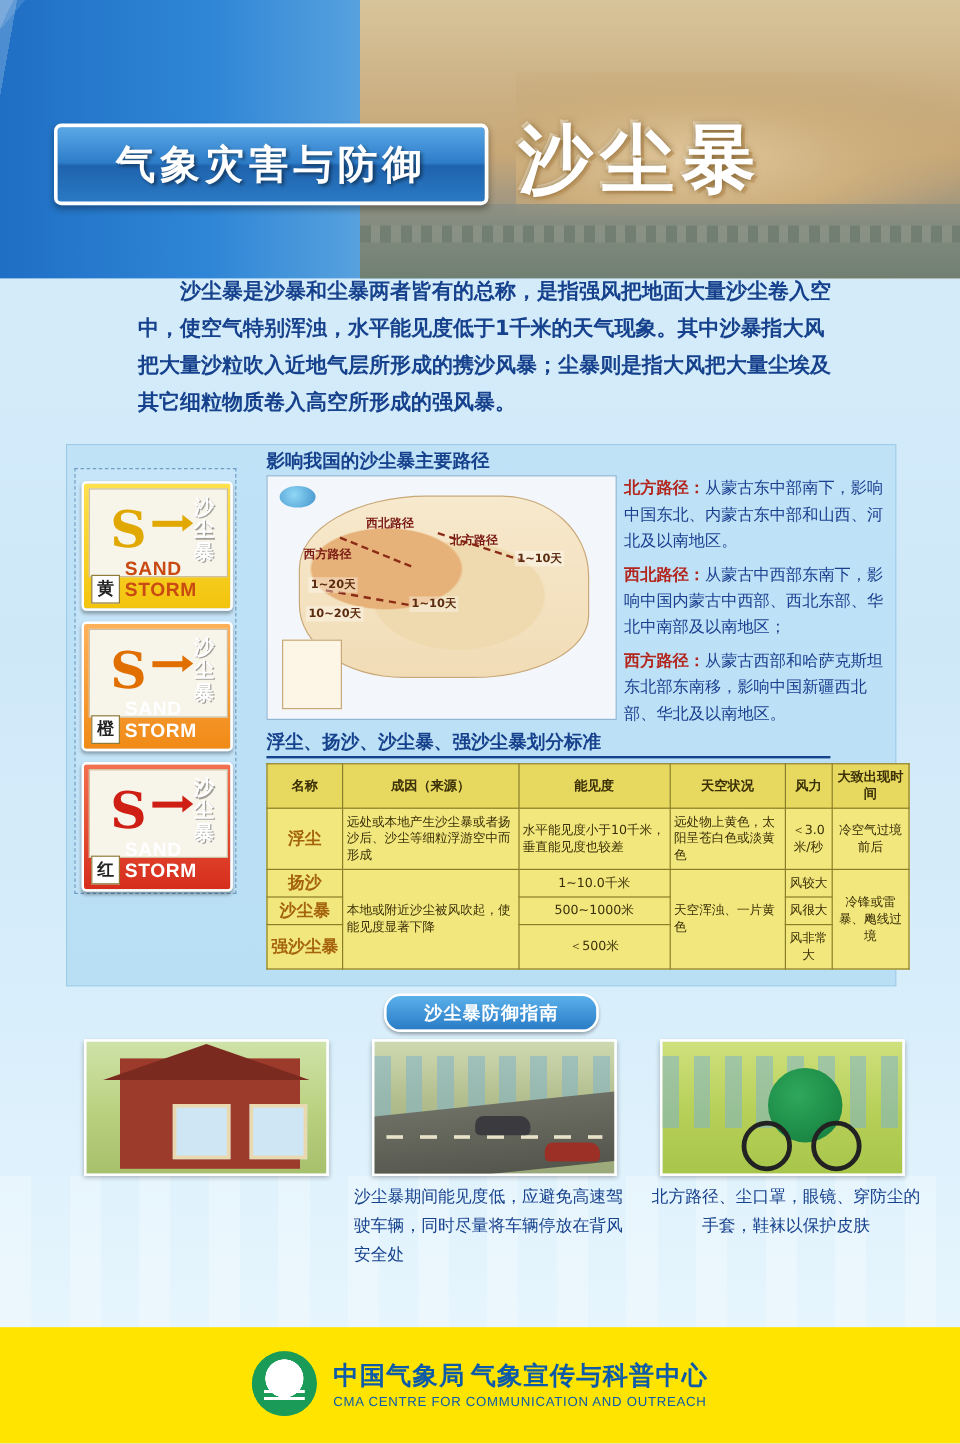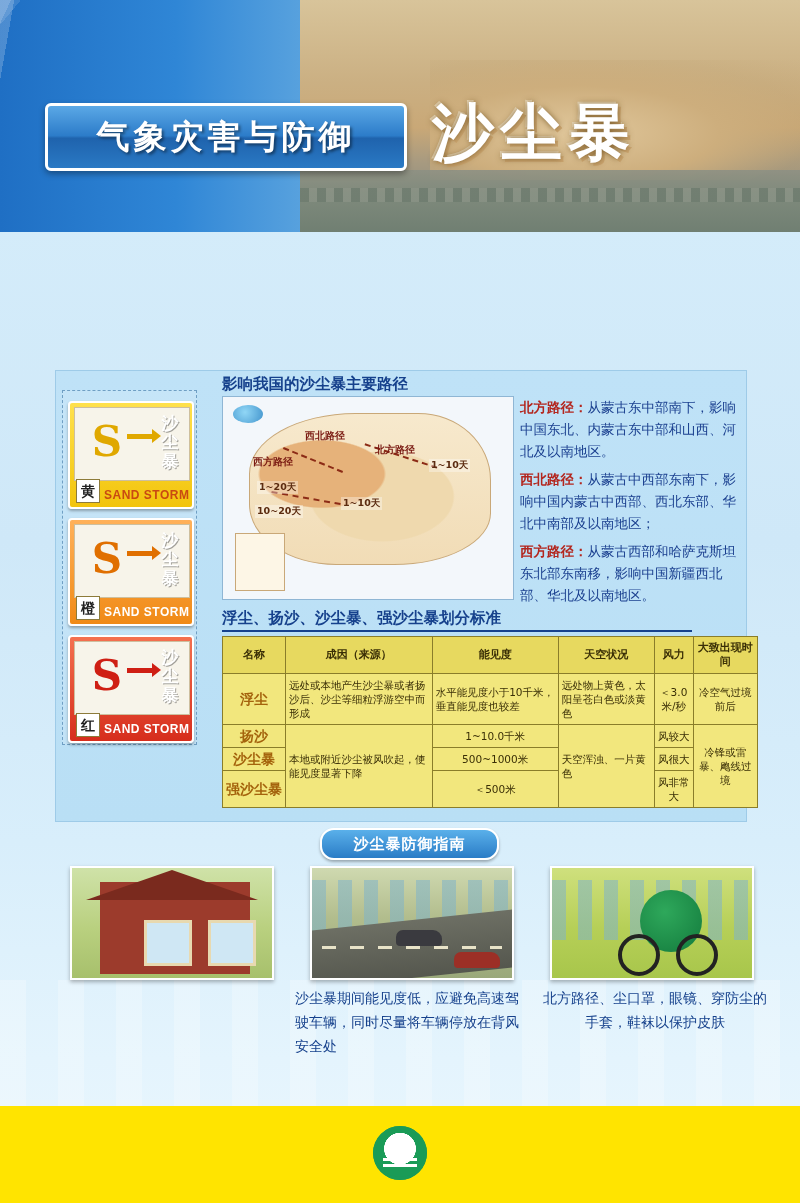--- a/index.html
+++ b/index.html
@@ -126,21 +126,21 @@
     text-shadow:1px 1px 0 rgba(0,0,0,.35);
   }
   .sig-level{
     position:absolute;left:6px;bottom:4px;width:22px;height:22px;
     background:#fff;border:1px solid #8d7b3a;
     font-size:14px;font-weight:bold;line-height:22px;text-align:center;color:#222;
     font-family:"DejaVu Sans",sans-serif;
   }
   .sig-en{
     position:absolute;left:34px;bottom:5px;
-    font-size:12px;font-weight:bold;letter-spacing:.5px;
+    font-size:16px;font-weight:bold;letter-spacing:.5px;
     font-family:"Liberation Sans",sans-serif;
   }
   .sig-yellow .sig-en{color:#c94a12;}
   .sig-orange .sig-en{color:#ffffff;}
   .sig-red .sig-en{color:#ffffff;}
   
   .route-title{
     position:absolute;left:222px;top:374px;
     color:#16418c;font-size:15.5px;font-weight:bold;
     font-family:"DejaVu Sans",sans-serif;
@@ -310,20 +310,21 @@
     <div class="sky"></div>
     <div class="dust"></div>
     <div class="cityline"></div>
     <div class="rays"></div>
   </div>
   <div class="title-plate">
     <span>气象灾害与防御</span>
   </div>
   <div class="bigtitle">沙尘暴</div>
 
+  <div class="intro">沙尘暴是沙暴和尘暴两者皆有的总称，是指强风把地面大量沙尘卷入空中，使空气特别浑浊，水平能见度低于1千米的天气现象。其中沙暴指大风把大量沙粒吹入近地气层所形成的携沙风暴；尘暴则是指大风把大量尘埃及其它细粒物质卷入高空所形成的强风暴。</div>
 
   <div class="midblock"></div>
 
   <div class="signals">
 
     <div class="sigcard sig-yellow">
       <div class="pic">
         <div class="sig-s">S</div>
         <div class="sig-arrow">
             <i></i>
@@ -464,15 +465,22 @@
       <div class="wheel w2"></div>
     </div>
 
     <div class="cap cap2">沙尘暴期间能见度低，应避免高速驾驶车辆，同时尽量将车辆停放在背风安全处</div>
     <div class="cap cap3">北方路径、尘口罩，眼镜、穿防尘的手套，鞋袜以保护皮肤</div>
   </div>
 
   <div class="yellowband"></div>
   <div class="footer">
     <div class="cmalogo"></div>
+    <div class="footcol">
+      <div>
+        <span class="foot-cn big">中国气象局</span>
+        <span class="foot-cn">气象宣传与科普中心</span>
+      </div>
+      <div class="foot-en">CMA CENTRE FOR COMMUNICATION AND OUTREACH</div>
+    </div>
   </div>
 
 </div>
 
 </body></html>

